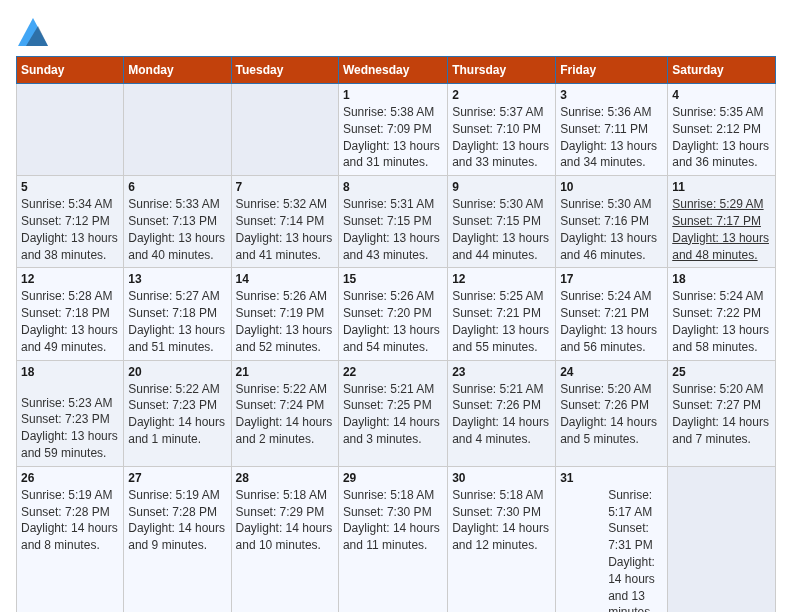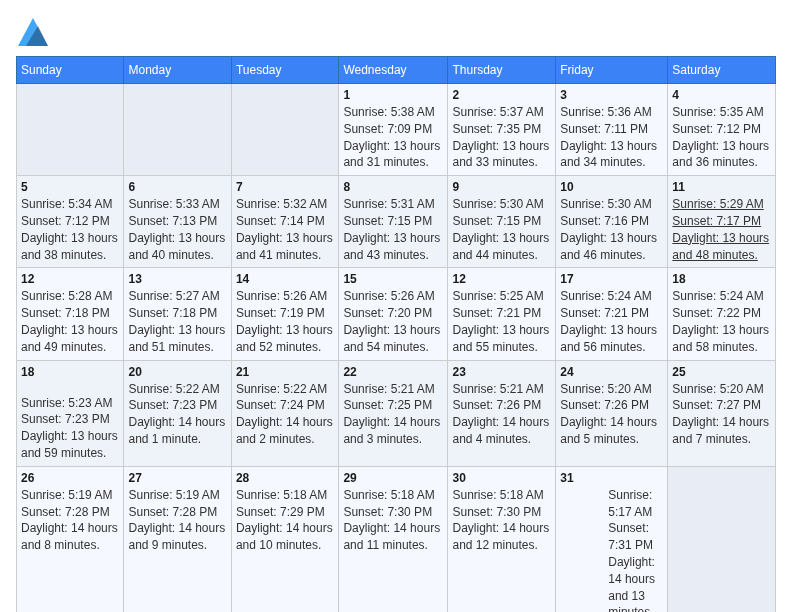--- a/index.html
+++ b/index.html
@@ -40,26 +40,26 @@
     .subtitle {
       font-size: 16px;
       color: #1a3a5c;
     }
     table {
       width: 100%;
       border-collapse: collapse;
       font-size: 11px;
     }
     thead tr th {
-      background-color: #3b82f6;
+      background-color: #c2410c;
       color: white;
       padding: 6px 4px;
       text-align: left;
       font-size: 12px;
-      font-weight: normal;
+      font-weight: bold;
       border: 1px solid #2c6fad;
     }
     tbody tr td {
       border: 1px solid #ccc;
       padding: 4px 4px;
       vertical-align: top;
       width: 113px;
       min-height: 80px;
       height: 85px;
       background: #fff;
@@ -126,35 +126,35 @@
         <td>
           <span class="day-num">1</span>
           <div class="day-info" style="white-space: pre-line;">Sunrise: 5:38 AM
 Sunset: 7:09 PM
 Daylight: 13 hours
 and 31 minutes.</div>
         </td>
         <td>
           <span class="day-num">2</span>
           <div class="day-info" style="white-space: pre-line;">Sunrise: 5:37 AM
-Sunset: 7:35 PM
+Sunset: 7:10 PM
 Daylight: 13 hours
 and 33 minutes.</div>
         </td>
         <td>
           <span class="day-num">3</span>
           <div class="day-info" style="white-space: pre-line;">Sunrise: 5:36 AM
 Sunset: 7:11 PM
 Daylight: 13 hours
 and 34 minutes.</div>
         </td>
         <td>
           <span class="day-num">4</span>
           <div class="day-info" style="white-space: pre-line;">Sunrise: 5:35 AM
-Sunset: 7:12 PM
+Sunset: 2:12 PM
 Daylight: 13 hours
 and 36 minutes.</div>
         </td>
       </tr>
       <tr>
         <td>
           <span class="day-num">5</span>
           <div class="day-info" style="white-space: pre-line;">Sunrise: 5:34 AM
 Sunset: 7:12 PM
 Daylight: 13 hours

